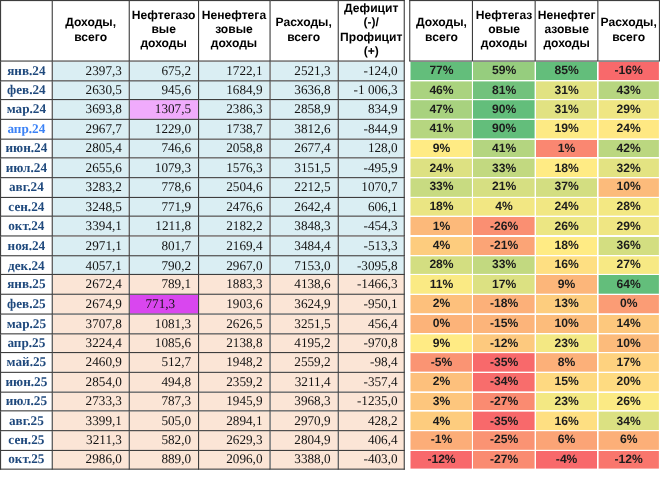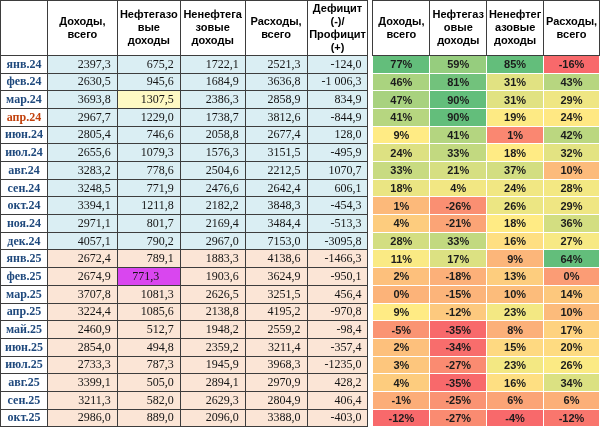--- a/index.html
+++ b/index.html
@@ -86,32 +86,32 @@
           <td class="grid num" style="background: rgb(218, 238, 243);">-1 006,3</td>
           <td class="sep"></td>
           <td class="pct" style="background: rgb(170, 211, 127);">46%</td>
           <td class="pct" style="background: rgb(114, 194, 124);">81%</td>
           <td class="pct" style="background: rgb(225, 226, 130);">31%</td>
           <td class="pct" style="background: rgb(183, 214, 128);">43%</td>
         </tr>
         <tr>
           <th class="grid month" style="color: rgb(31, 73, 125);">мар.24</th>
           <td class="grid num" style="background: rgb(218, 238, 243);">3693,8</td>
-          <td class="grid num" style="background: #fef9c3;">1307,5</td>
+          <td class="grid num" style="background: #f0abfc;">1307,5</td>
           <td class="grid num" style="background: rgb(218, 238, 243);">2386,3</td>
           <td class="grid num" style="background: rgb(218, 238, 243);">2858,9</td>
           <td class="grid num" style="background: rgb(218, 238, 243);">834,9</td>
           <td class="sep"></td>
           <td class="pct" style="background: rgb(168, 210, 127);">47%</td>
           <td class="pct" style="background: rgb(99, 190, 123);">90%</td>
           <td class="pct" style="background: rgb(225, 226, 130);">31%</td>
           <td class="pct" style="background: rgb(239, 230, 131);">29%</td>
         </tr>
         <tr>
-          <th class="grid month" style="color: #c2410c;">апр.24</th>
+          <th class="grid month" style="color: #3b82f6;">апр.24</th>
           <td class="grid num" style="background: rgb(218, 238, 243);">2967,7</td>
           <td class="grid num" style="background: rgb(218, 238, 243); text-align: right;">1229,0</td>
           <td class="grid num" style="background: rgb(218, 238, 243);">1738,7</td>
           <td class="grid num" style="background: rgb(218, 238, 243);">3812,6</td>
           <td class="grid num" style="background: rgb(218, 238, 243);">-844,9</td>
           <td class="sep"></td>
           <td class="pct" style="background: rgb(182, 214, 128);">41%</td>
           <td class="pct" style="background: rgb(99, 190, 123);">90%</td>
           <td class="pct" style="background: rgb(253, 234, 132);">19%</td>
           <td class="pct" style="background: rgb(255, 232, 131);">24%</td>

